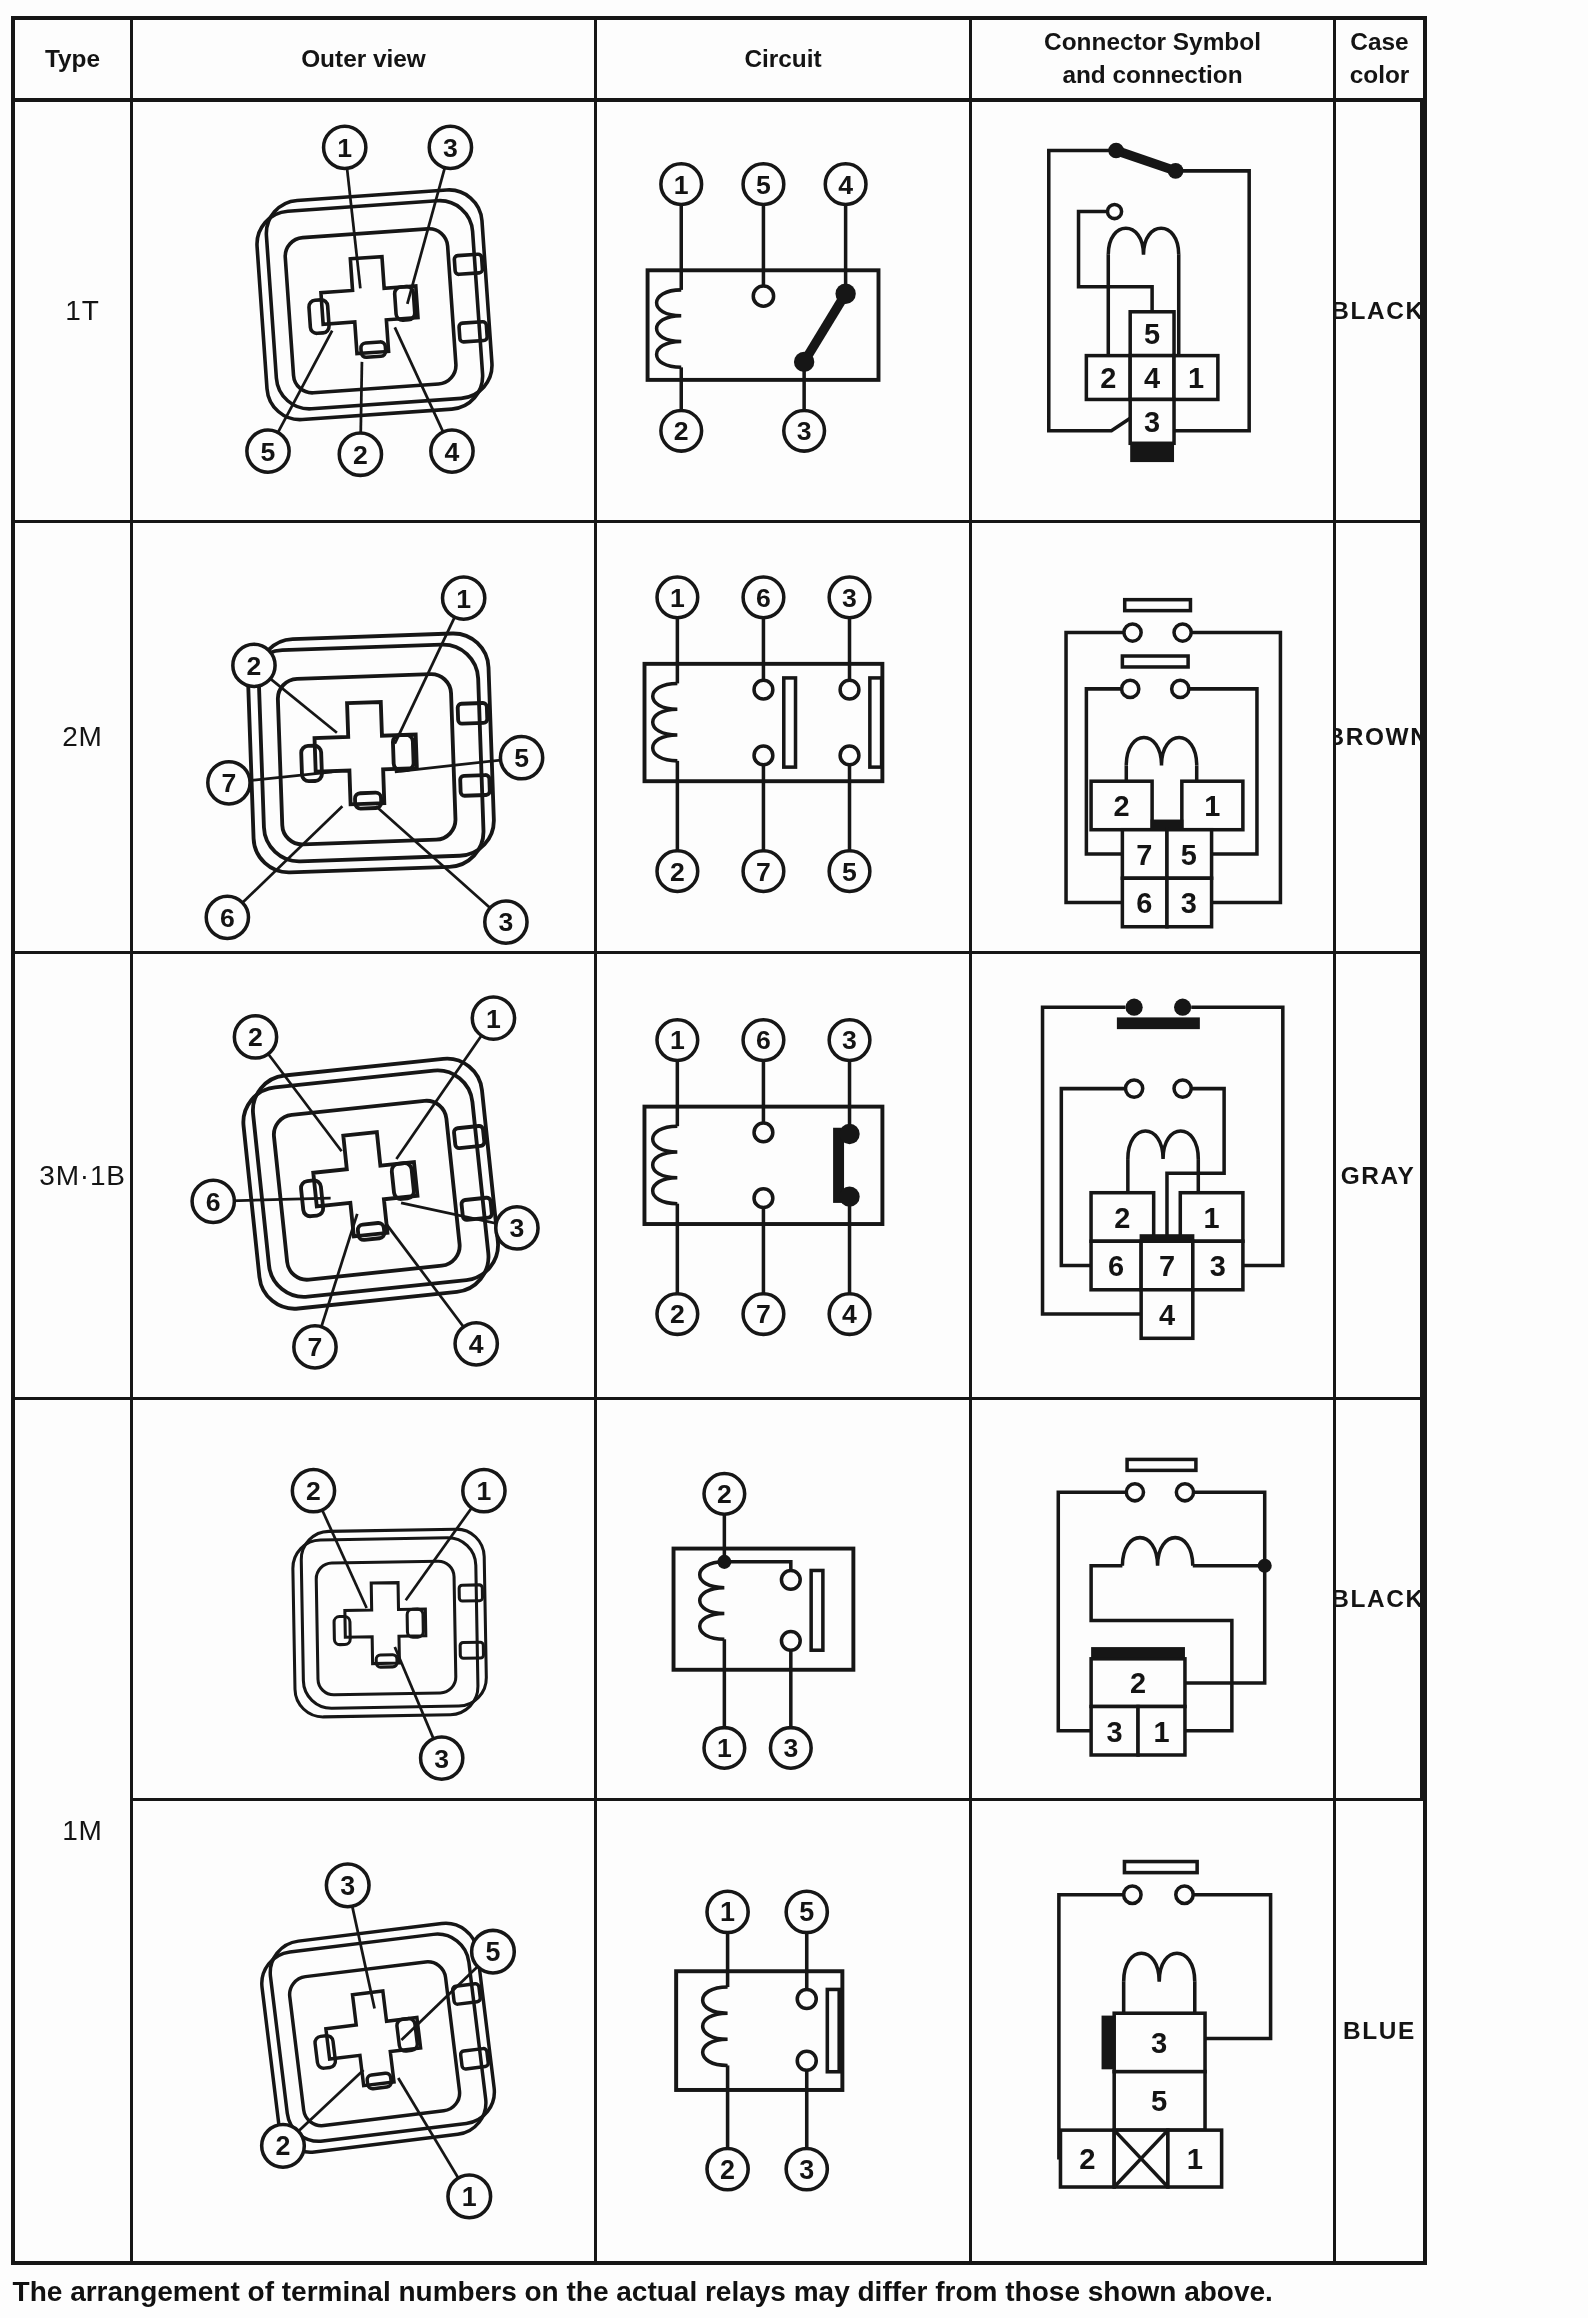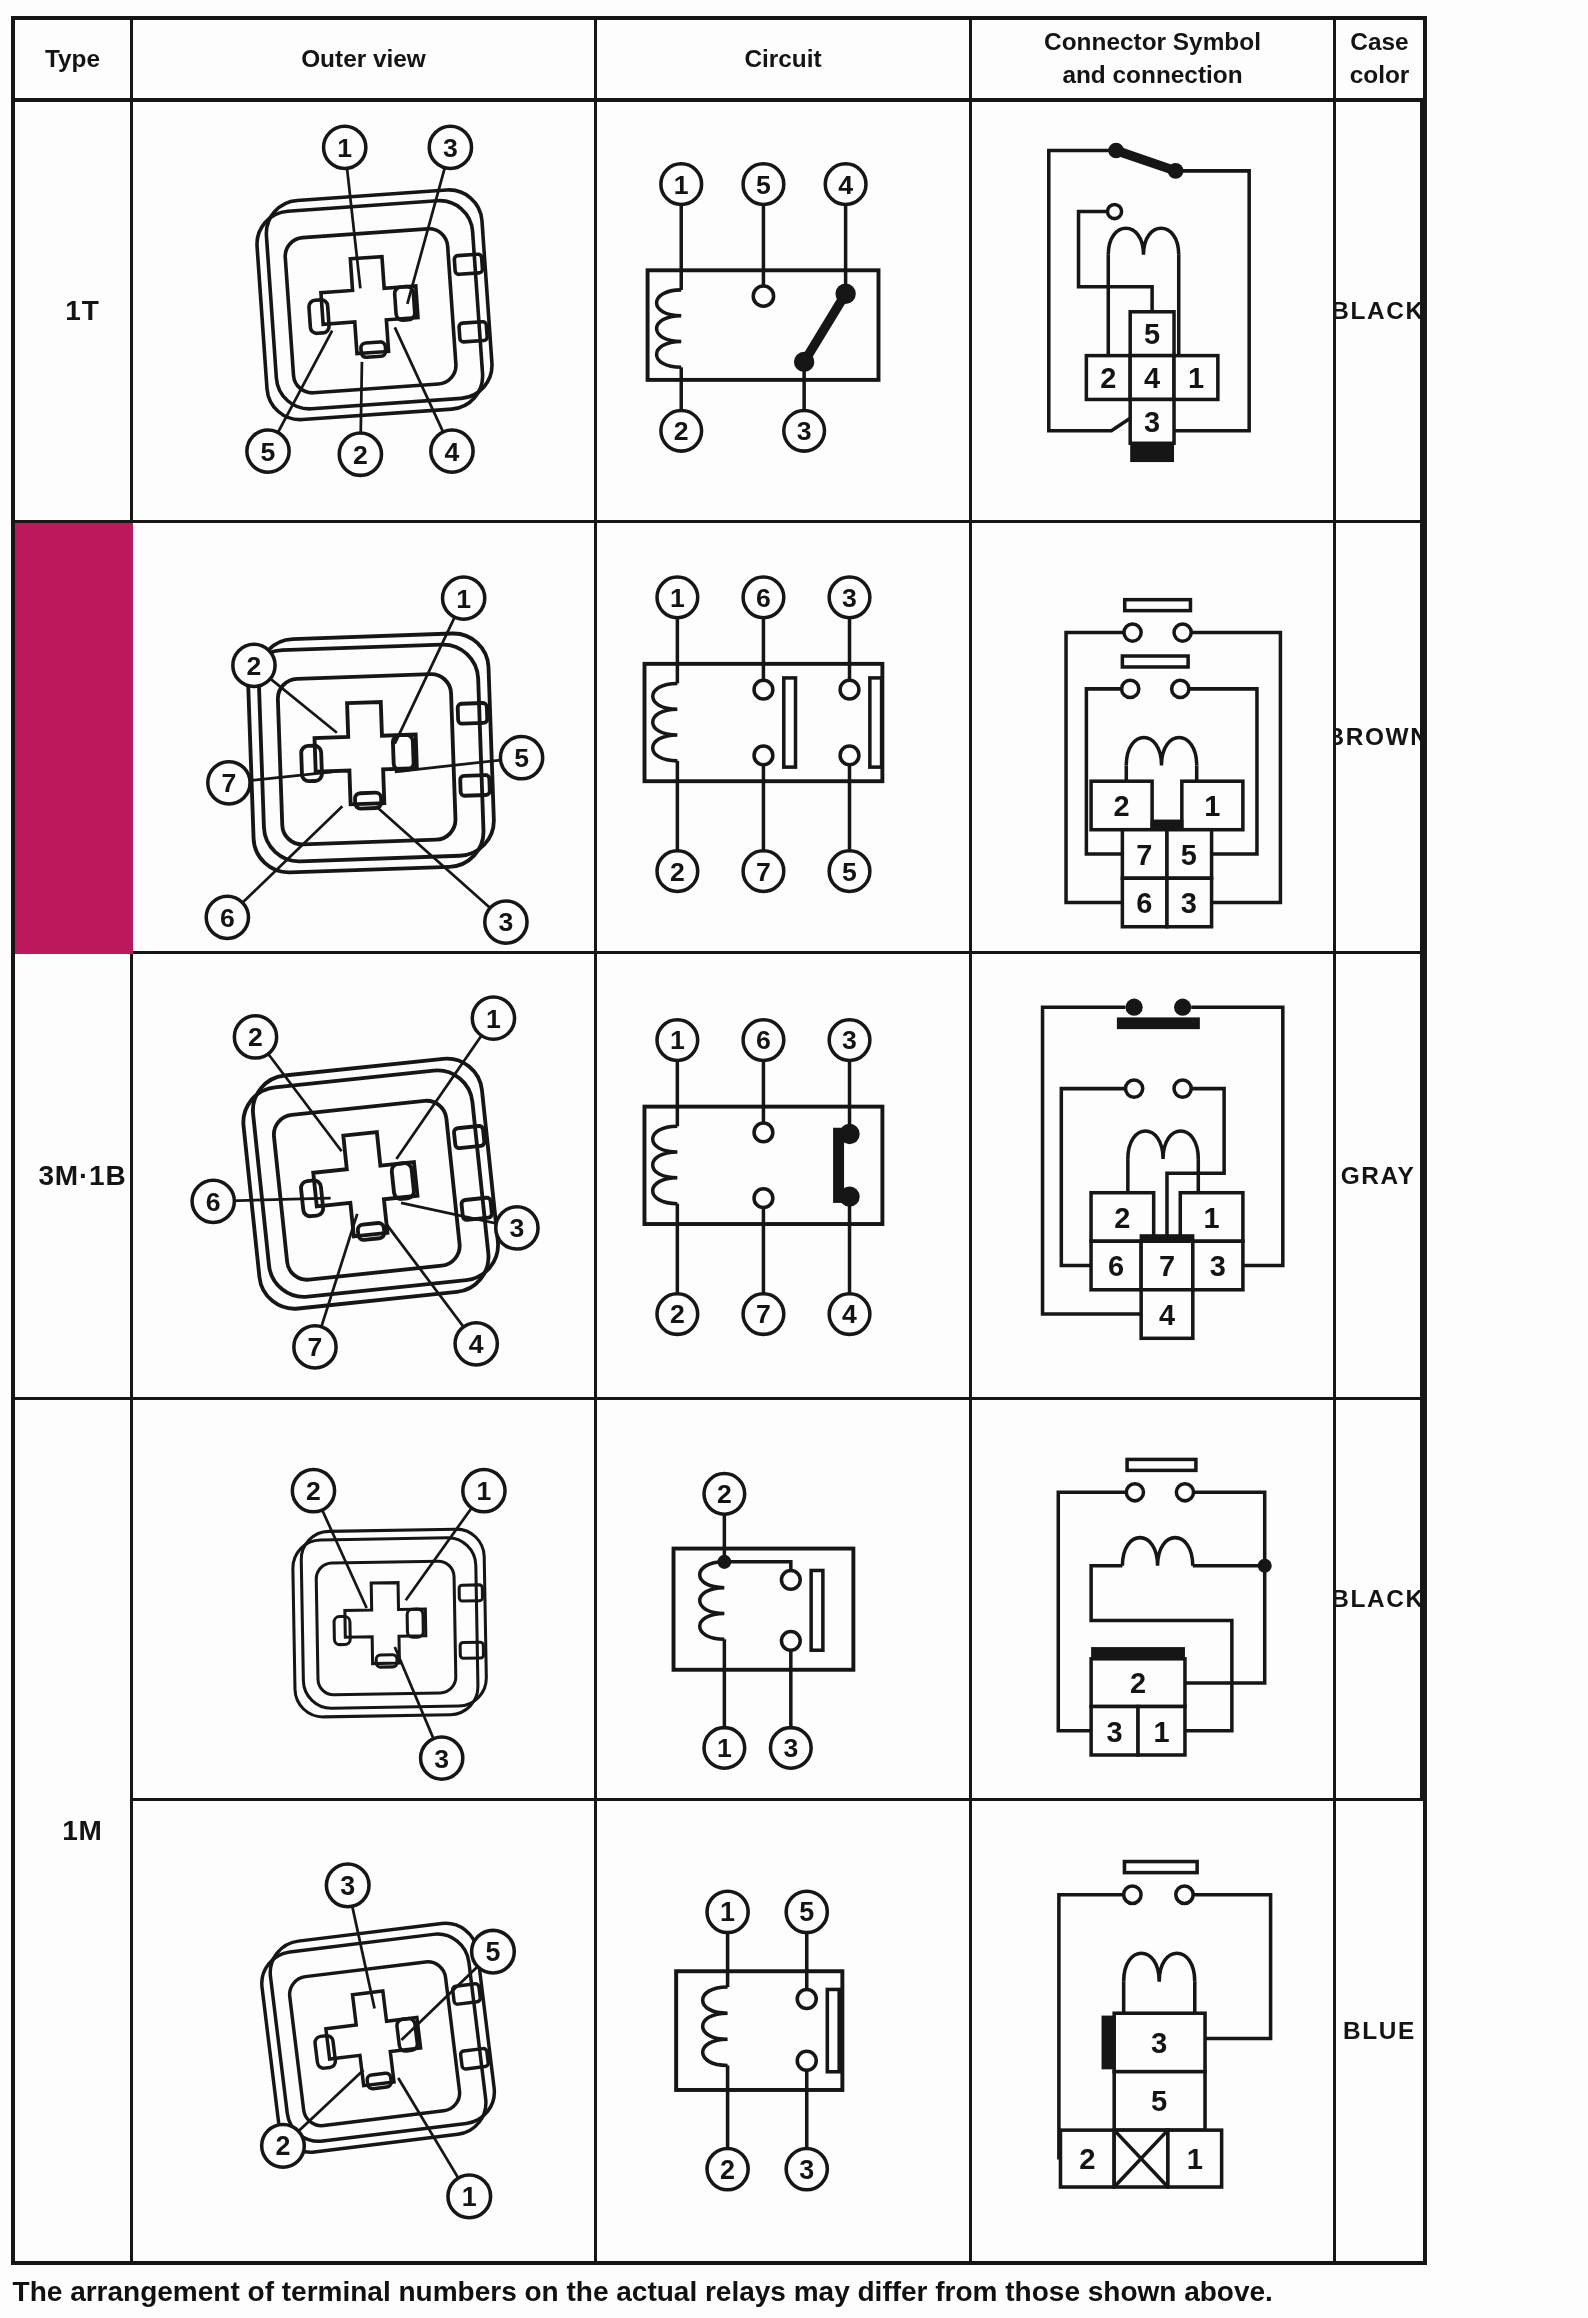--- a/index.html
+++ b/index.html
@@ -9,21 +9,21 @@
     border:4.7px solid #161616;box-sizing:border-box;background:#be185d;
     display:grid;
     grid-template-columns:118px 464px 375px 364px auto;
     grid-template-rows:82px 421px 431px 446px 401px auto;
   }
   .cell{border-right:3.2px solid #161616;border-bottom:3.2px solid #161616;box-sizing:border-box;
         display:flex;align-items:center;justify-content:center;overflow:hidden;background:#fdfdfd;}
   .cell.no-r{border-right:none;}
   .cell.no-b{border-bottom:none;}
   .hdr{font-weight:bold;font-size:24.4px;text-align:center;line-height:1.35;border-bottom:4px solid #161616;}
-  .typ{font-weight:bold;font-size:28px;letter-spacing:0.8px;padding-left:20px;}
+  .typ{font-weight:normal;font-size:28px;letter-spacing:0.8px;padding-left:20px;}
   .colr{font-weight:bold;font-size:24.4px;letter-spacing:1.6px;justify-content:center;}
   .cell svg{width:100%;height:100%;display:block;}
   .footnote{position:absolute;left:12.6px;top:2276px;font-size:28px;font-weight:bold;color:#111;}
 
   
   .wire{fill:none;stroke:#161616;stroke-width:4.5;}
   .leader{stroke:#161616;stroke-width:3.5;}
   .box{fill:none;stroke:#161616;stroke-width:5;}
   .term{fill:#fdfdfd;stroke:#161616;stroke-width:4.5;}
   .tnum,.cnum{font-family:"Liberation Sans",sans-serif;font-weight:bold;font-size:34px;text-anchor:middle;fill:#141414;}
@@ -76,20 +76,23 @@
           <div>Connector Symbol</div>
           <div>and connection</div>
         </div>
     </div>
     <div class="cell hdr no-r" style="grid-area:1/5">
         <span>Case color</span>
       </div>
 
     <div class="cell typ" style="grid-area:2/1">
         <span>1T</span>
+      </div>
+    <div class="cell typ" style="grid-area:3/1">
+        <span>2M</span>
       </div>
     <div class="cell typ" style="grid-area:4/1">
         <span>3M·1B</span>
       </div>
     <div class="cell typ no-b" style="grid-area:5/1/7/2">
         <span>1M</span>
       </div>
 
     <div class="cell" style="grid-area:2/2">
       <svg viewBox="0 0 584 534">

